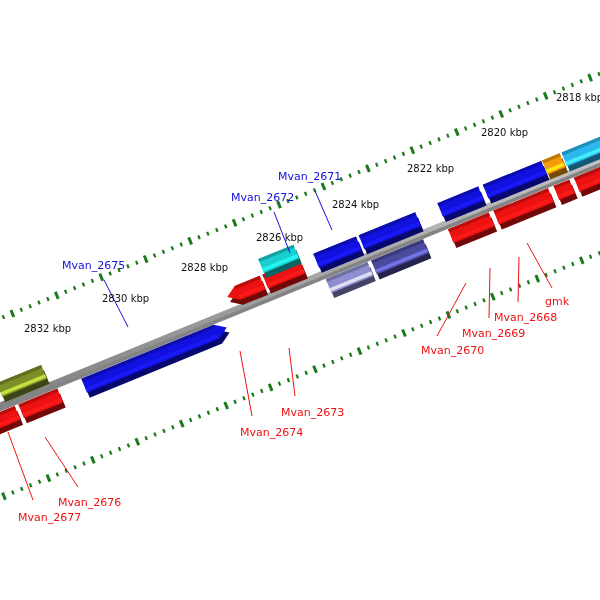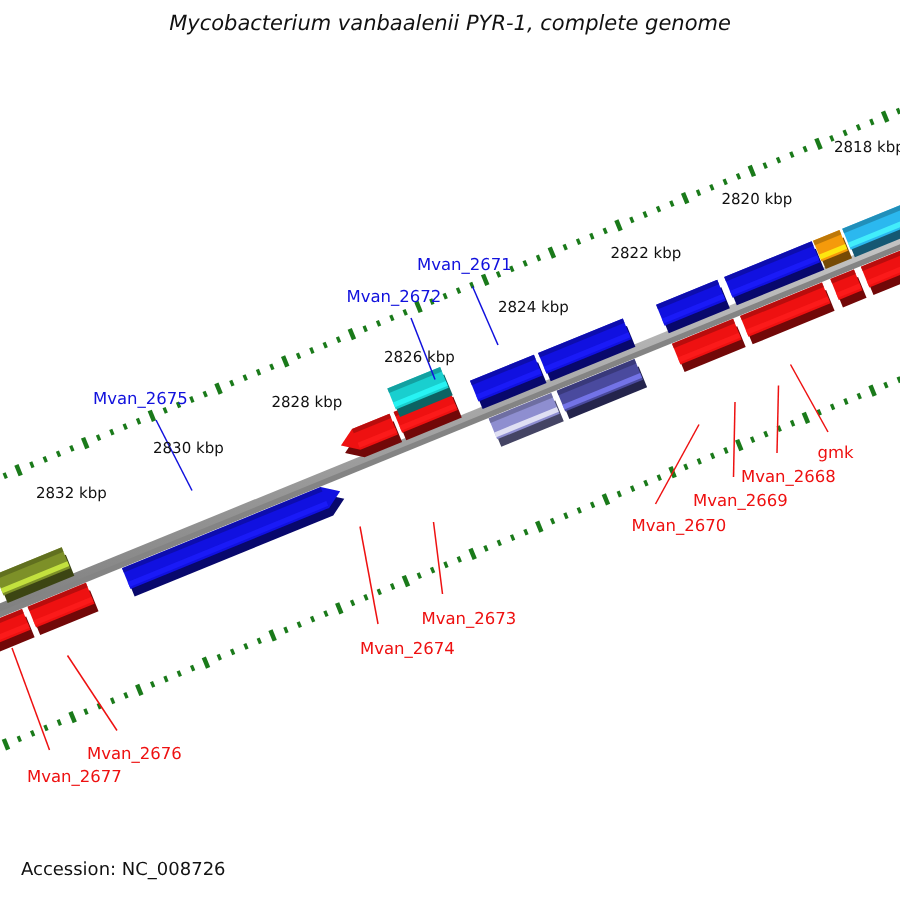--- a/index.html
+++ b/index.html
@@ -24,21 +24,20 @@
   .lbl-red{font-size:11px;fill:#ee1111;font-family:"DejaVu Sans", sans-serif;}
   .leader-blue{stroke:#1111dd;stroke-width:1;fill:none;}
   .leader-red{stroke:#ee1111;stroke-width:1;fill:none;}
   .gtick{stroke:#1a7a1a;stroke-width:2.2;stroke-linecap:butt;}
   .gtick-major{stroke:#1a7a1a;stroke-width:3;stroke-linecap:butt;}
 </style>
 </head>
 <body>
 
 <div id="stage">
-  <div class="title">Mycobacterium vanbaalenii PYR-1, complete genome</div>
 
   <svg id="canvas" viewBox="0 0 600 600">
     <defs>
       <linearGradient id="gax" x1="0" y1="0" x2="0" y2="1">
         <stop offset="0%" stop-color="#c8c8c8"></stop>
         <stop offset="45%" stop-color="#a9a9a9"></stop>
         <stop offset="100%" stop-color="#7d7d7d"></stop>
       </linearGradient>
     </defs>
     <g id="ticks-layer">
@@ -372,14 +371,13 @@
         <text x="281" y="416" class="lbl-red">Mvan_2673</text>
         <text x="231" y="201" class="lbl-blue">Mvan_2672</text>
         <text x="278" y="180" class="lbl-blue">Mvan_2671</text>
         <text x="421" y="354" class="lbl-red">Mvan_2670</text>
         <text x="462" y="337" class="lbl-red">Mvan_2669</text>
         <text x="494" y="321" class="lbl-red">Mvan_2668</text>
         <text x="545" y="305" class="lbl-red">gmk</text>
       </g>
   </svg>
 
-  <div class="footer-left">Accession: NC_008726</div>
 </div>
 
 </body></html>

